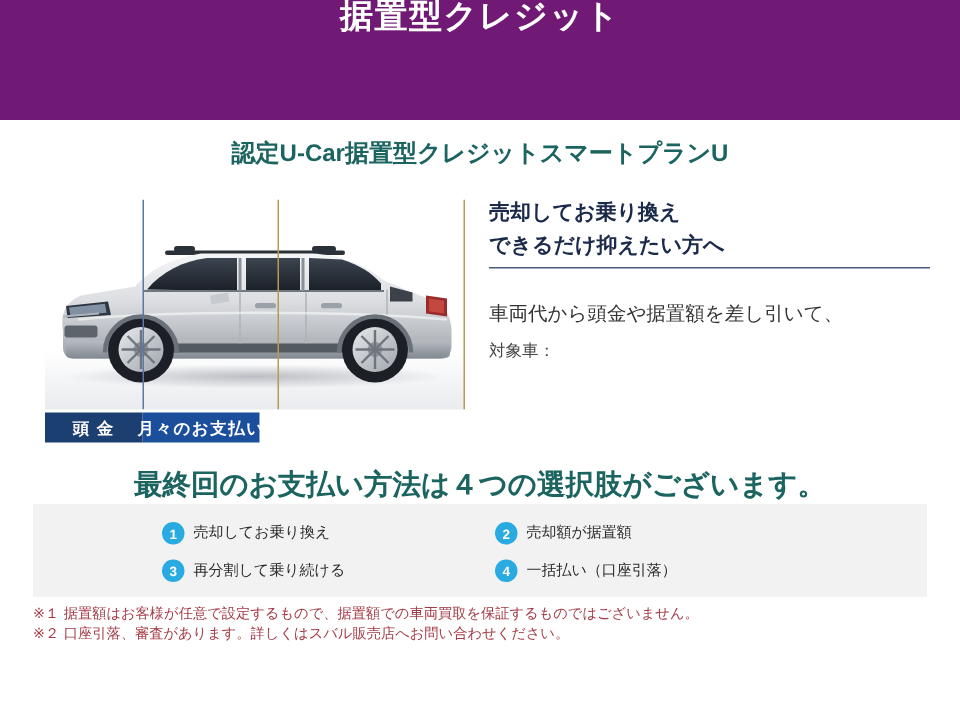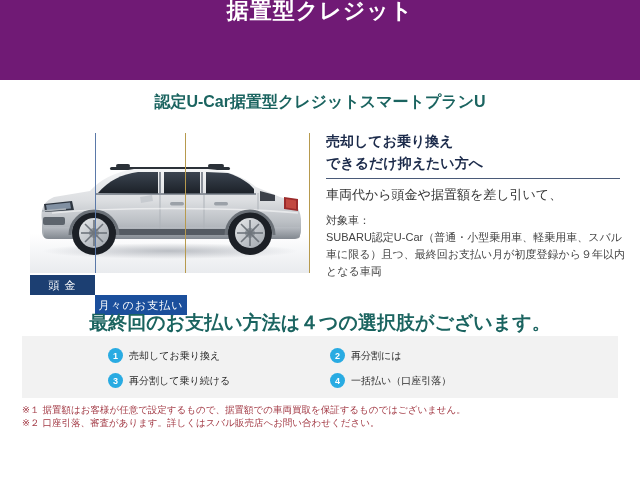--- a/index.html
+++ b/index.html
@@ -93,27 +93,27 @@
     width: 280px;
     height: 20px;
     display: flex;
   }
   .seg {
     height: 20px;
     display: flex;
     align-items: center;
     justify-content: center;
     font-size: 11px;
-    font-weight: normal;
+    font-weight: bold;
     color: #ffffff;
     letter-spacing: 1px;
     white-space: nowrap;
   }
   .seg.s1 { width: 65px;  background: #1c3f72; }
-  .seg.s2 { width: 92px;  background: #1b4f9c; margin-top: 20px; }
+  .seg.s2 { width: 78px;  background: #1b4f9c; }
   .seg.s3 { width: 125px; background: #c0a24f; }
 
   
   .copy-block {
     position: absolute;
     left: 326px;
     top: 130px;
     width: 300px;
   }
   .copy-head {
@@ -122,21 +122,21 @@
     font-weight: bold;
     line-height: 22px;
   }
   .copy-rule {
     margin-top: 4px;
     width: 294px;
     height: 1px;
     background: #4a5a78;
   }
   .copy-body {
-    margin-top: 5px;
+    margin-top: 19px;
     color: #333333;
     font-size: 13px;
     line-height: 21px;
   }
   .copy-note {
     margin-top: 7px;
     color: #444444;
     font-size: 11px;
     line-height: 17px;
     display: flex;
@@ -349,35 +349,34 @@
     <div class="copy-head">
       <div>売却してお乗り換え</div>
       <div>できるだけ抑えたい方へ</div>
     </div>
     <div class="copy-rule"></div>
     <div class="copy-body">
       <div>車両代から頭金や据置額を差し引いて、</div>
     </div>
     <div class="copy-note">
       <span class="copy-note-label">対象車：</span>
-      <span class="copy-note-body">SUBARU認定U-Car（普通・小型乗用車、軽乗用車、スバル車に限る）且つ、最終回お支払い月が初度登録から９年以内となる車両</span>
     </div>
   </div>
 
   <div class="choices-heading">最終回のお支払い方法は４つの選択肢がございます。</div>
 
   <div class="options-box">
     <div class="options-grid">
       <div class="option">
         <span class="option-badge">1</span>
         <span class="option-label">売却してお乗り換え</span>
       </div>
       <div class="option">
         <span class="option-badge">2</span>
-        <span class="option-label">再分割には</span>
+        <span class="option-label">売却額が据置額</span>
       </div>
       <div class="option">
         <span class="option-badge">3</span>
         <span class="option-label">再分割して乗り続ける</span>
       </div>
       <div class="option">
         <span class="option-badge">4</span>
         <span class="option-label">一括払い（口座引落）</span>
       </div>
     </div>

